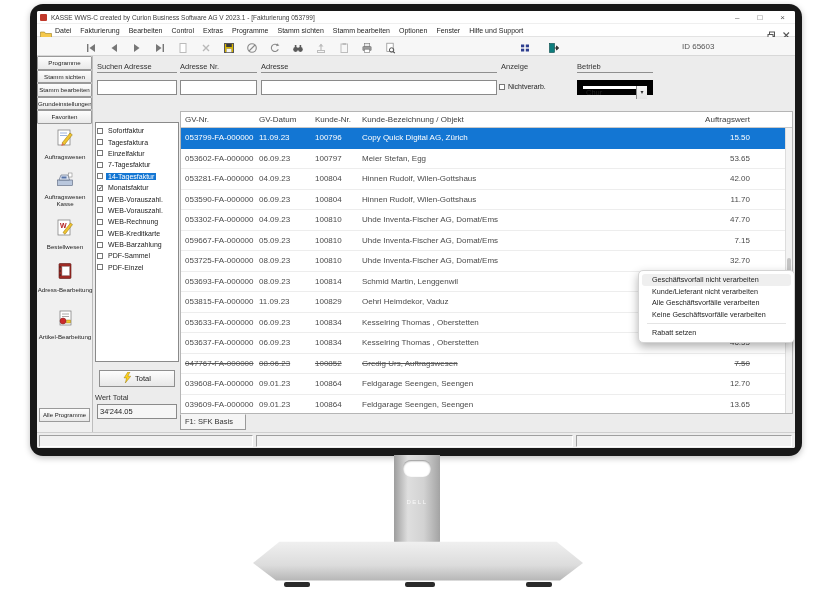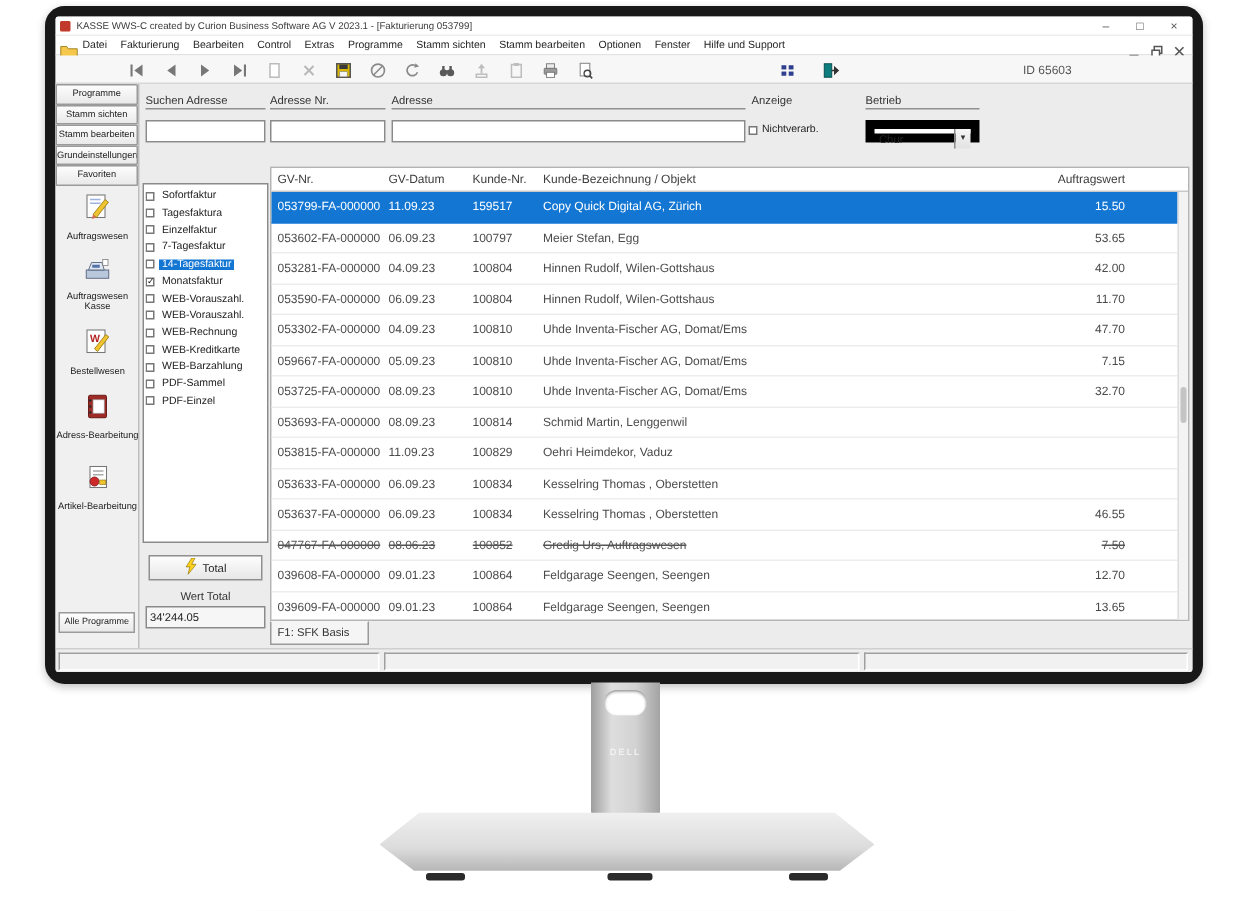--- a/index.html
+++ b/index.html
@@ -48,21 +48,21 @@
   .inputbox{position:absolute;height:15px;background:#fff;border:1px solid #8a8a8a}
   .searchpanel{position:absolute;left:58px;top:0;width:84px;height:376px}
   .searchpanel .fieldlabel{left:2px;top:6px;width:80px}
   .searchpanel .inputbox{left:2px;top:24px;width:80px}
   .listbox{position:absolute;left:0;top:66px;width:84px;height:240px;background:#fff;border:1px solid #8a8a8a;padding:2px 1px}
   .li{height:11.4px;display:flex;align-items:center;gap:3px;font-size:7px;color:#222;white-space:nowrap;overflow:hidden}
   .cb{width:6px;height:6px;border:1px solid #777;background:#fff;flex:0 0 auto;font-size:6px;line-height:5px;text-align:center;color:#111}
   .li .lab{padding:0 2px}
   .li.sel .lab{background:#1376d3;color:#fff}
   .suchenbtn{position:absolute;left:4px;top:314px;width:76px;height:17px;border:1px solid #8f8f8f;background:linear-gradient(#fdfdfd,#e7e7e7);font-size:7.5px;color:#222;display:flex;align-items:center;justify-content:center;gap:4px}
-  .werttotal{position:absolute;left:0;top:337px;width:84px;text-align:center;font-size:7.5px;color:#333}
+  .werttotal{position:absolute;left:0;top:337px;width:84px;font-size:7.5px;color:#333}
   .wertbox{position:absolute;left:2px;top:348px;width:80px;height:15px;border:1px solid #8a8a8a;background:#f6f6f6;font-size:7.5px;color:#222;line-height:13px;padding-left:2px}
 
   .f-adrnr .fieldlabel{left:143px;top:6px;width:77px}
   .f-adrnr .inputbox{left:143px;top:24px;width:77px}
   .f-adresse .fieldlabel{left:224px;top:6px;width:236px}
   .f-adresse .inputbox{left:224px;top:24px;width:236px}
   .f-anzeige .fieldlabel{left:464px;top:6px;width:60px;border-bottom:none}
   .anz-check{position:absolute;left:462px;top:27px;display:flex;align-items:center;gap:3px;font-size:7px;color:#222}
   .f-betrieb .fieldlabel{left:540px;top:6px;width:76px}
   .dropdown{position:absolute;left:540px;top:24px;width:76px;height:15px;background:#fff;border:6px solid #000000;font-size:7.5px;color:#222;line-height:13px;padding-left:3px}
@@ -376,21 +376,21 @@
           <div class="thead">
             <span>GV-Nr.</span>
             <span>GV-Datum</span>
             <span>Kunde-Nr.</span>
             <span>Kunde-Bezeichnung / Objekt</span>
             <span class="c-wert">Auftragswert</span>
           </div>
           <div class="trow sel">
               <span>053799-FA-000000</span>
               <span>11.09.23</span>
-              <span>159517</span>
+              <span>100796</span>
               <span>Copy Quick Digital AG, Zürich</span>
               <span class="c-wert">15.50</span>
             </div>
           <div class="trow">
               <span>053602-FA-000000</span>
               <span>06.09.23</span>
               <span>100797</span>
               <span>Meier Stefan, Egg</span>
               <span class="c-wert">53.65</span>
             </div>
@@ -485,20 +485,28 @@
 
         <div class="sfk-tab">F1: SFK Basis</div>
       </div>
 
       <div class="statusbar">
         <div class="spanel sp1"></div>
         <div class="spanel sp2"></div>
         <div class="spanel sp3"></div>
       </div>
 
+      <div class="ctxmenu">
+        <div class="ctxitem hl">Geschäftsvorfall nicht verarbeiten</div>
+        <div class="ctxitem">Kunde/Lieferant nicht verarbeiten</div>
+        <div class="ctxitem">Alle Geschäftsvorfälle verarbeiten</div>
+        <div class="ctxitem">Keine Geschäftsvorfälle verarbeiten</div>
+        <div class="ctxsep"></div>
+        <div class="ctxitem">Rabatt setzen</div>
+      </div>
 
     </div>
   </div>
 
   <div class="stand-col">
     <div class="stand-hole"></div>
     <div class="dell">DELL</div>
   </div>
   <div class="stand-base"></div>
   <div class="foot f1"></div>

